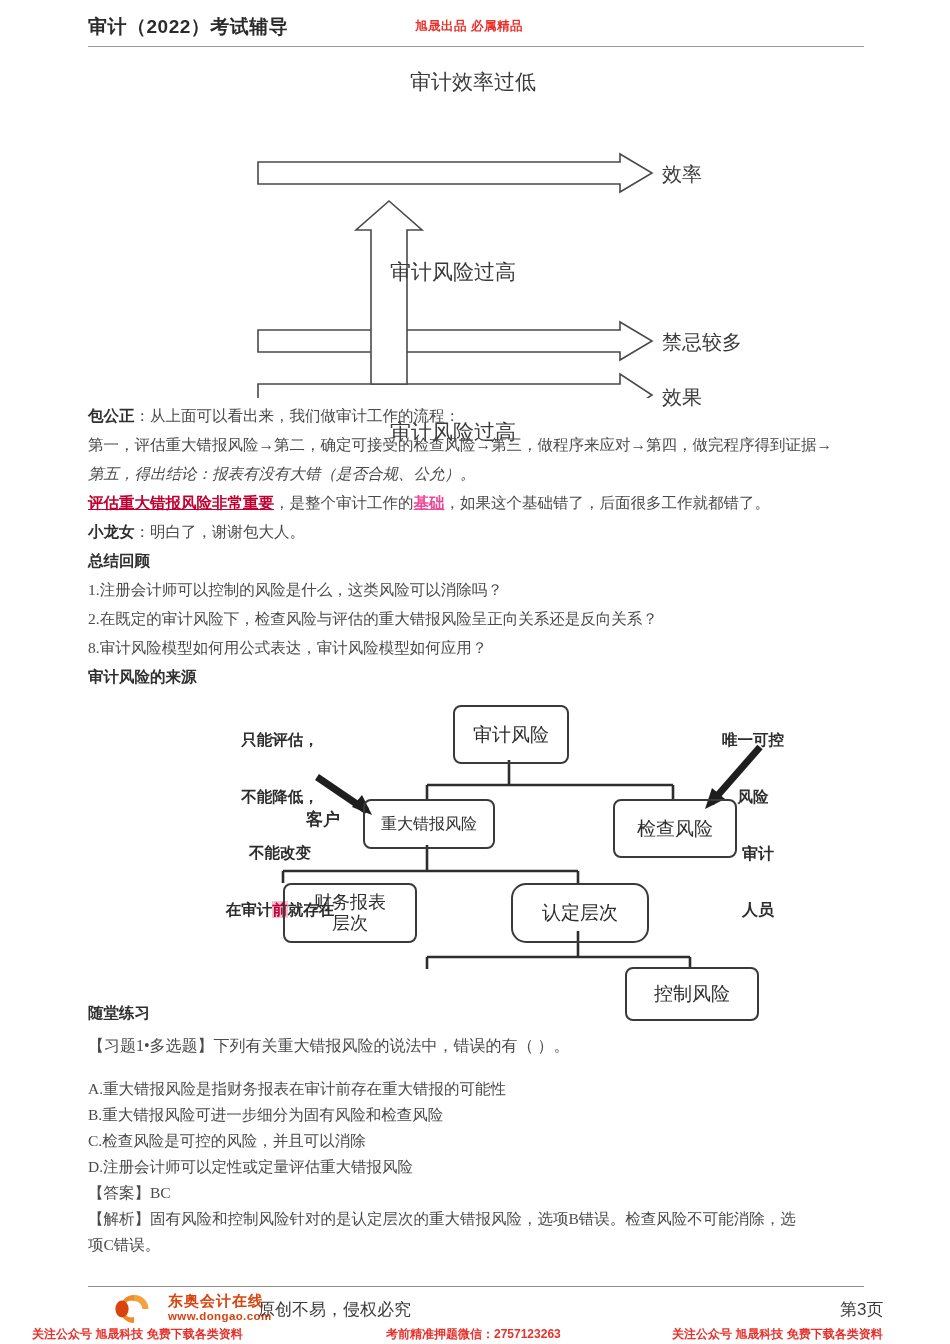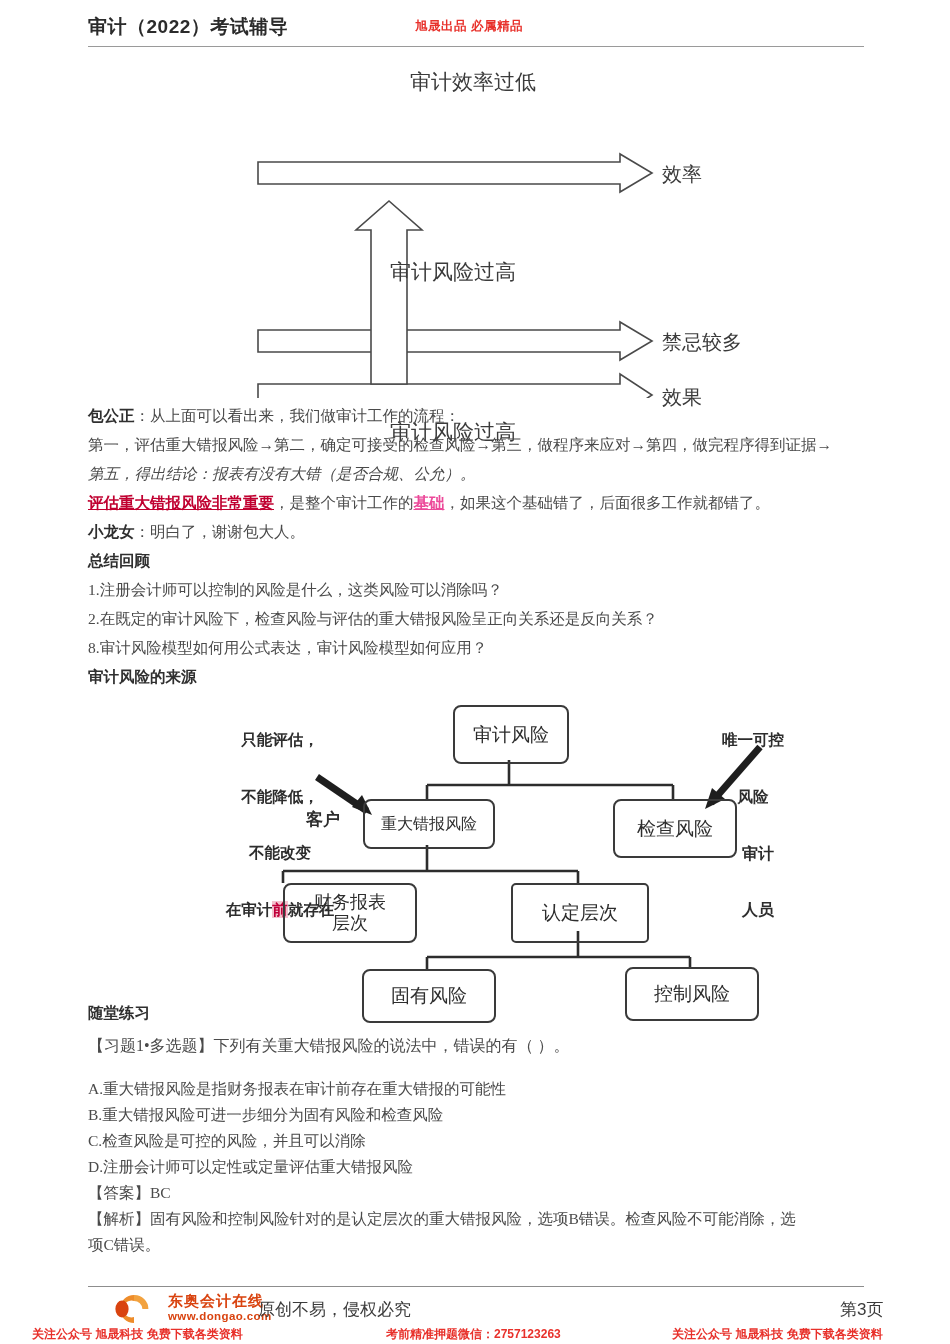--- a/index.html
+++ b/index.html
@@ -205,23 +205,22 @@
 
     <div class="node" style="left:363px;top:114px;width:128px;height:46px;border:2px solid #3a3a3a;border-radius:8px;font-size:16px;">重大错报风险</div>
 
     <div class="node" style="left:613px;top:114px;width:120px;height:55px;border:2px solid #3a3a3a;border-radius:8px;font-size:19px;">检查风险</div>
 
     <div class="node" style="left:283px;top:198px;width:130px;height:56px;border:2px solid #3a3a3a;border-radius:8px;font-size:18px;flex-direction:column;">
       <div>财务报表</div>
       <div>层次</div>
     </div>
 
-    <div class="node" style="left:511px;top:198px;width:134px;height:56px;border:2px solid #3a3a3a;border-radius:5px;font-size:19px;">认定层次</div>
-
-    <div class="node" style="left:362px;top:284px;width:130px;height:50px;border:2px solid #3a3a3a;border-radius:8px;font-size:19px;">固有风险</div>
+    <div class="node" style="left:511px;top:198px;width:134px;height:56px;border:2px solid #3a3a3a;border-radius:15px;font-size:19px;">认定层次</div>
+
 
     <div class="node" style="left:625px;top:282px;width:130px;height:50px;border:2px solid #3a3a3a;border-radius:8px;font-size:19px;">控制风险</div>
   </div>
 
   <div>
     <div class="t b" style="left:88px;top:1005px;">随堂练习</div>
     <div class="t" style="left:88px;top:1038px;font-size:16px;">【习题1•多选题】下列有关重大错报风险的说法中，错误的有（      ）。</div>
     <div class="t" style="left:88px;top:1081px;">A.重大错报风险是指财务报表在审计前存在重大错报的可能性</div>
     <div class="t" style="left:88px;top:1107px;">B.重大错报风险可进一步细分为固有风险和检查风险</div>
     <div class="t" style="left:88px;top:1133px;">C.检查风险是可控的风险，并且可以消除</div>

